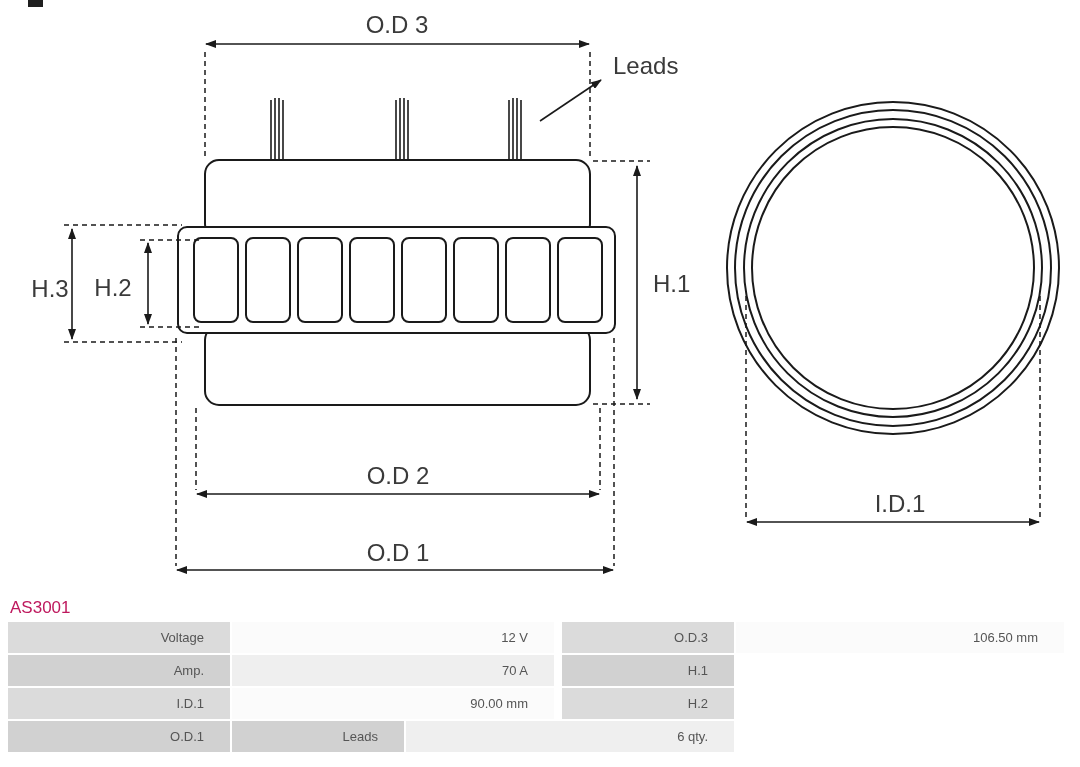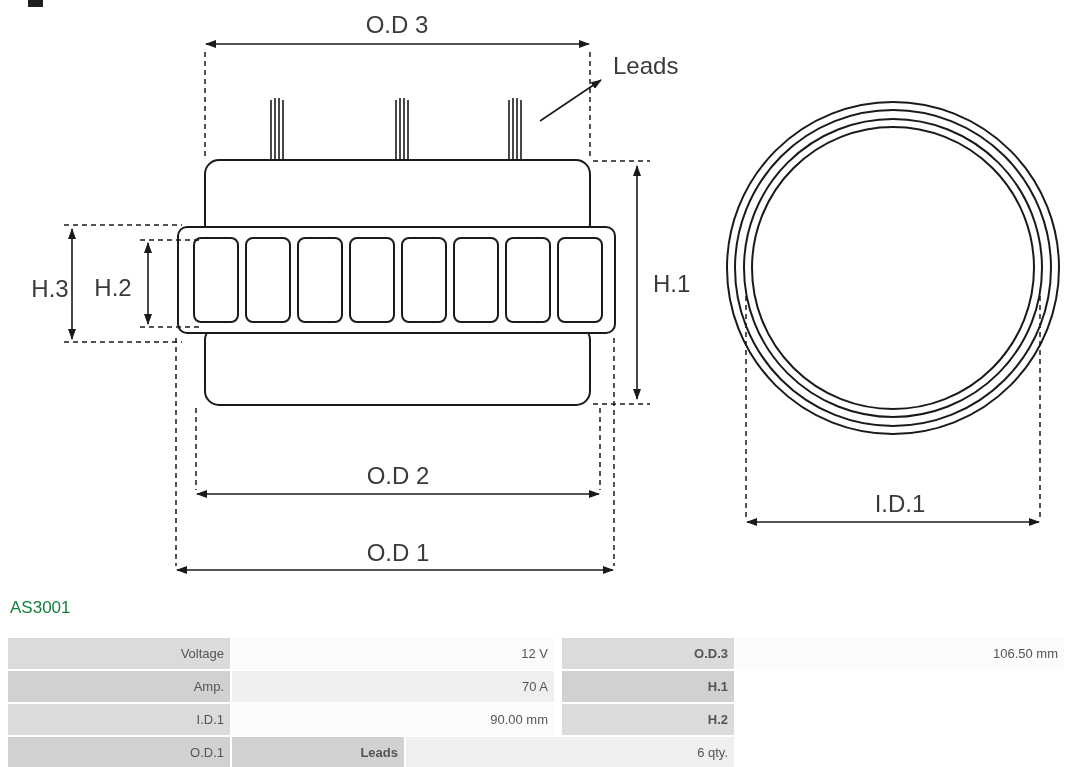--- a/index.html
+++ b/index.html
@@ -8,30 +8,30 @@
     width:1080px; height:767px;
     font-family:"Liberation Sans", sans-serif;
     overflow:hidden; position:relative;
   }
   .corner-mark { position:absolute; top:0; left:28px; width:15px; height:7px; background:#1f1f1f; }
   .diagram-wrap { width:1080px; height:596px; position:relative; }
   svg { display:block; }
   svg text { font-family:"Liberation Sans", sans-serif; fill:#3a3a3a; font-size:24px; }
   .dash { stroke-dasharray:5 4; stroke-width:1.5; }
   .dim  { stroke-width:1.6; }
-  .part-number { color:#15803d; font-size:17px; margin:2px 0 20px 10px; }
+  .part-number { color:#be185d; font-size:17px; margin:2px 0 4px 10px; }
   .spec-table { margin-left:8px; }
   .spec-row { display:flex; margin-bottom:2px; }
   .cell {
     height:31px; line-height:31px; font-size:13px; color:#555;
-    text-align:right; padding-right:6px; overflow:hidden; white-space:nowrap;
+    text-align:right; padding-right:26px; overflow:hidden; white-space:nowrap;
   }
   .c1 { width:222px; margin-right:2px; }
   .c2 { width:322px; margin-right:8px; }
-  .c3 { width:172px; margin-right:2px;font-weight:bold; }
+  .c3 { width:172px; margin-right:2px; }
   .c4 { width:328px; }
   .spec-row:nth-child(odd)  .label { background:#dbdbdb; }
   .spec-row:nth-child(odd)  .value { background:#fbfbfb; }
   .spec-row:nth-child(even) .label { background:#d1d1d1; }
   .spec-row:nth-child(even) .value { background:#efefef; }
 </style>
 </head>
 <body>
 
 <div class="corner-mark"></div>

